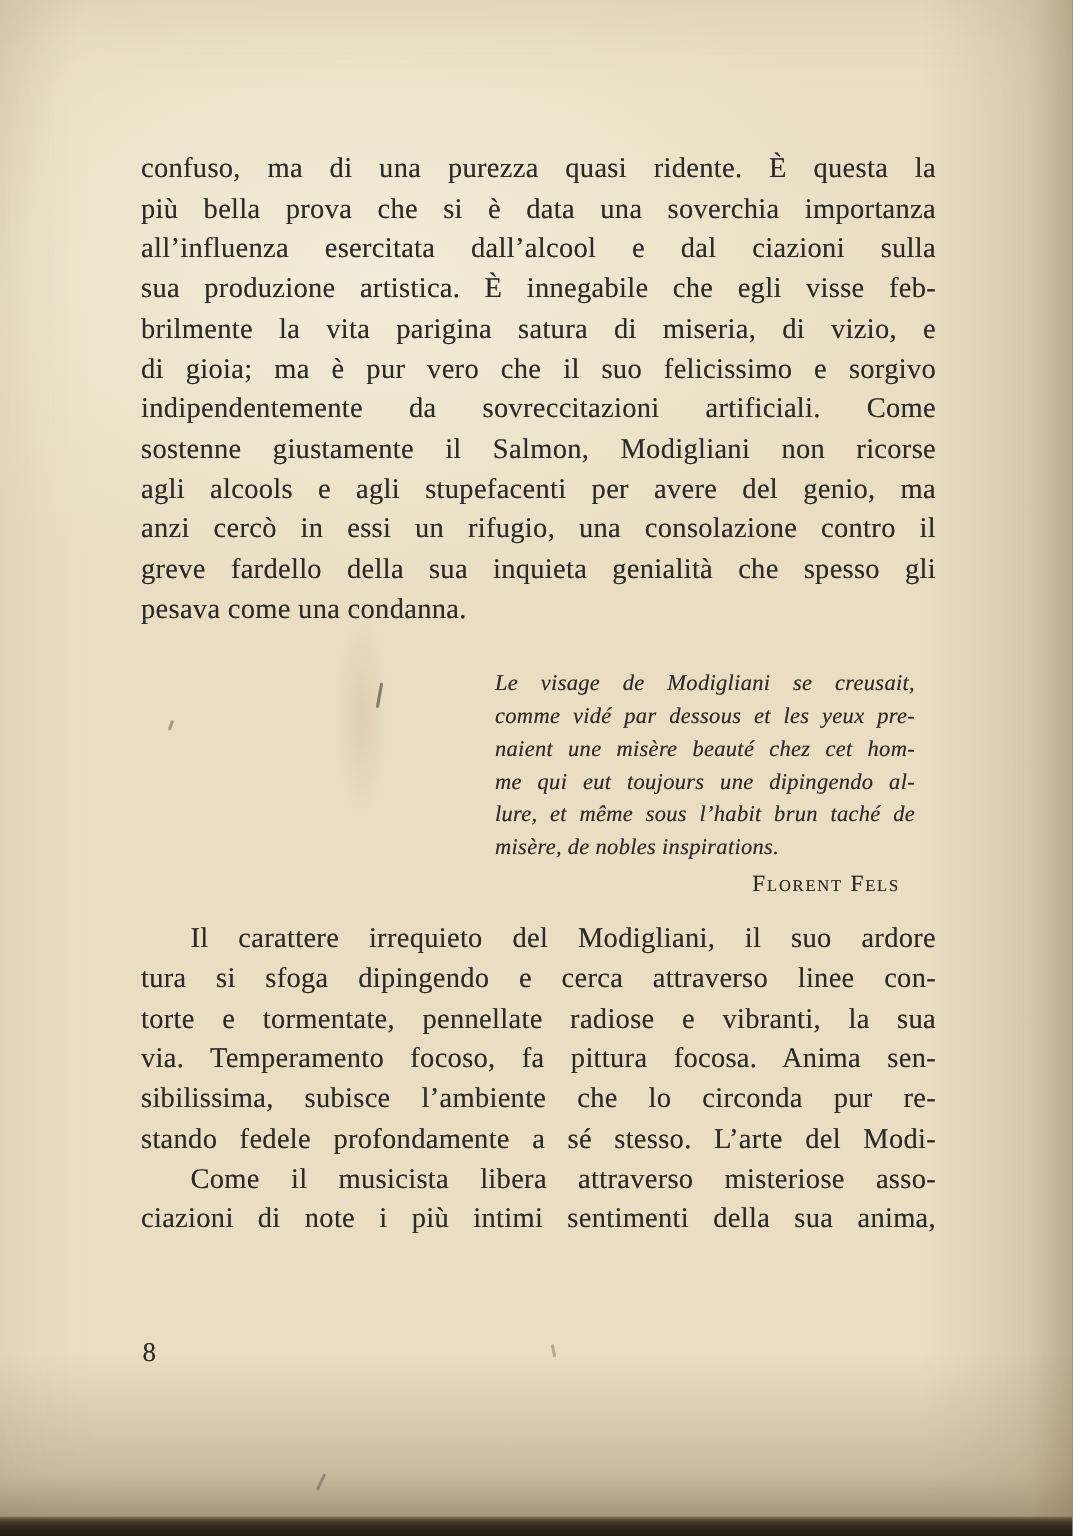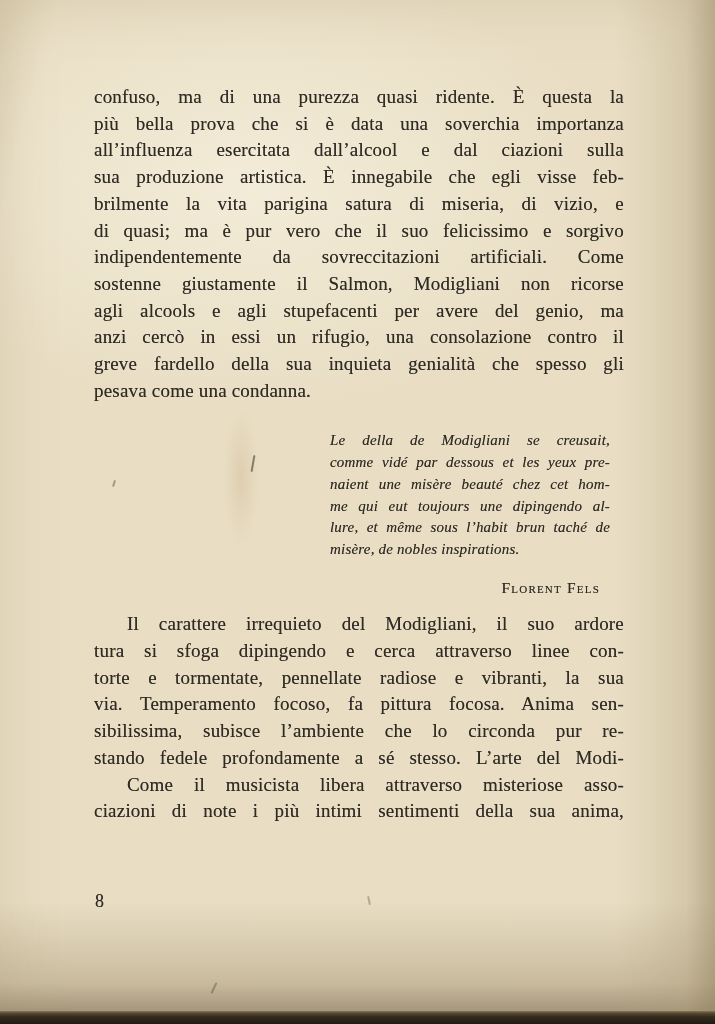--- a/index.html
+++ b/index.html
@@ -18,21 +18,21 @@
       linear-gradient(105deg, rgba(198,184,152,0.35) 0%, rgba(198,184,152,0) 6%),
       linear-gradient(to right, rgba(190,176,144,0) 86%, rgba(176,160,124,0.30) 96%, rgba(148,132,98,0.50) 100%),
       linear-gradient(to bottom, rgba(150,130,95,0) 88%, rgba(130,110,75,0.30) 96%, rgba(84,68,44,0.55) 100%),
       #e9dec4;
     box-shadow: inset 0 0 60px rgba(140,118,80,0.18);
   }
 
   .text-block {
     position: absolute;
     left: 94px;
-    top: 84px;
+    top: 100px;
     width: 530px;
     font-size: 19px;
     line-height: 26.7px;
     letter-spacing: 0.2px;
     text-shadow: 0 0 0.4px rgba(43,39,34,0.55);
   }
 
   .line { text-align: justify; text-align-last: justify; }
   .line.lastline { text-align-last: left; }
   .line.indent { text-indent: 33px; }
@@ -40,21 +40,21 @@
   .quote-block {
     margin: 26px 0 0 236px;
     width: 280px;
     font-size: 15px;
     line-height: 21.7px;
     font-style: italic;
     letter-spacing: 0.2px;
   }
 
   .attribution {
-    margin-top: 16px;
+    margin-top: 2px;
     padding-right: 10px;
     text-align: right;
     font-style: normal;
     font-variant: small-caps;
     font-size: 15.5px;
     letter-spacing: 1.2px;
   }
 
   .para2 { margin-top: 13px; }
 
@@ -97,32 +97,32 @@
   <div class="stain"></div>
 
   <div class="text-block">
 
     <div class="para">
         <div class="line">confuso, ma di una purezza quasi ridente. È questa la</div>
         <div class="line">più bella prova che si è data una soverchia importanza</div>
         <div class="line">all’influenza esercitata dall’alcool e dal ciazioni sulla</div>
         <div class="line">sua produzione artistica. È innegabile che egli visse feb-</div>
         <div class="line">brilmente la vita parigina satura di miseria, di vizio, e</div>
-        <div class="line">di quasi; ma è pur vero che il suo felicissimo e sorgivo</div>
+        <div class="line">di gioia; ma è pur vero che il suo felicissimo e sorgivo</div>
         <div class="line">indipendentemente da sovreccitazioni artificiali. Come</div>
         <div class="line">sostenne giustamente il Salmon, Modigliani non ricorse</div>
         <div class="line">agli alcools e agli stupefacenti per avere del genio, ma</div>
         <div class="line">anzi cercò in essi un rifugio, una consolazione contro il</div>
         <div class="line">greve fardello della sua inquieta genialità che spesso gli</div>
         <div class="line lastline">pesava come una condanna.</div>
       </div>
 
     <div class="quote-block">
       <div>
-          <div class="line">Le della de Modigliani se creusait,</div>
+          <div class="line">Le visage de Modigliani se creusait,</div>
           <div class="line">comme vidé par dessous et les yeux pre-</div>
           <div class="line">naient une misère beauté chez cet hom-</div>
           <div class="line">me qui eut toujours une dipingendo al-</div>
           <div class="line">lure, et même sous l’habit brun taché de</div>
           <div class="line lastline">misère, de nobles inspirations.</div>
         </div>
       <div class="attribution">Florent Fels</div>
     </div>
 
     <div class="para para2">

